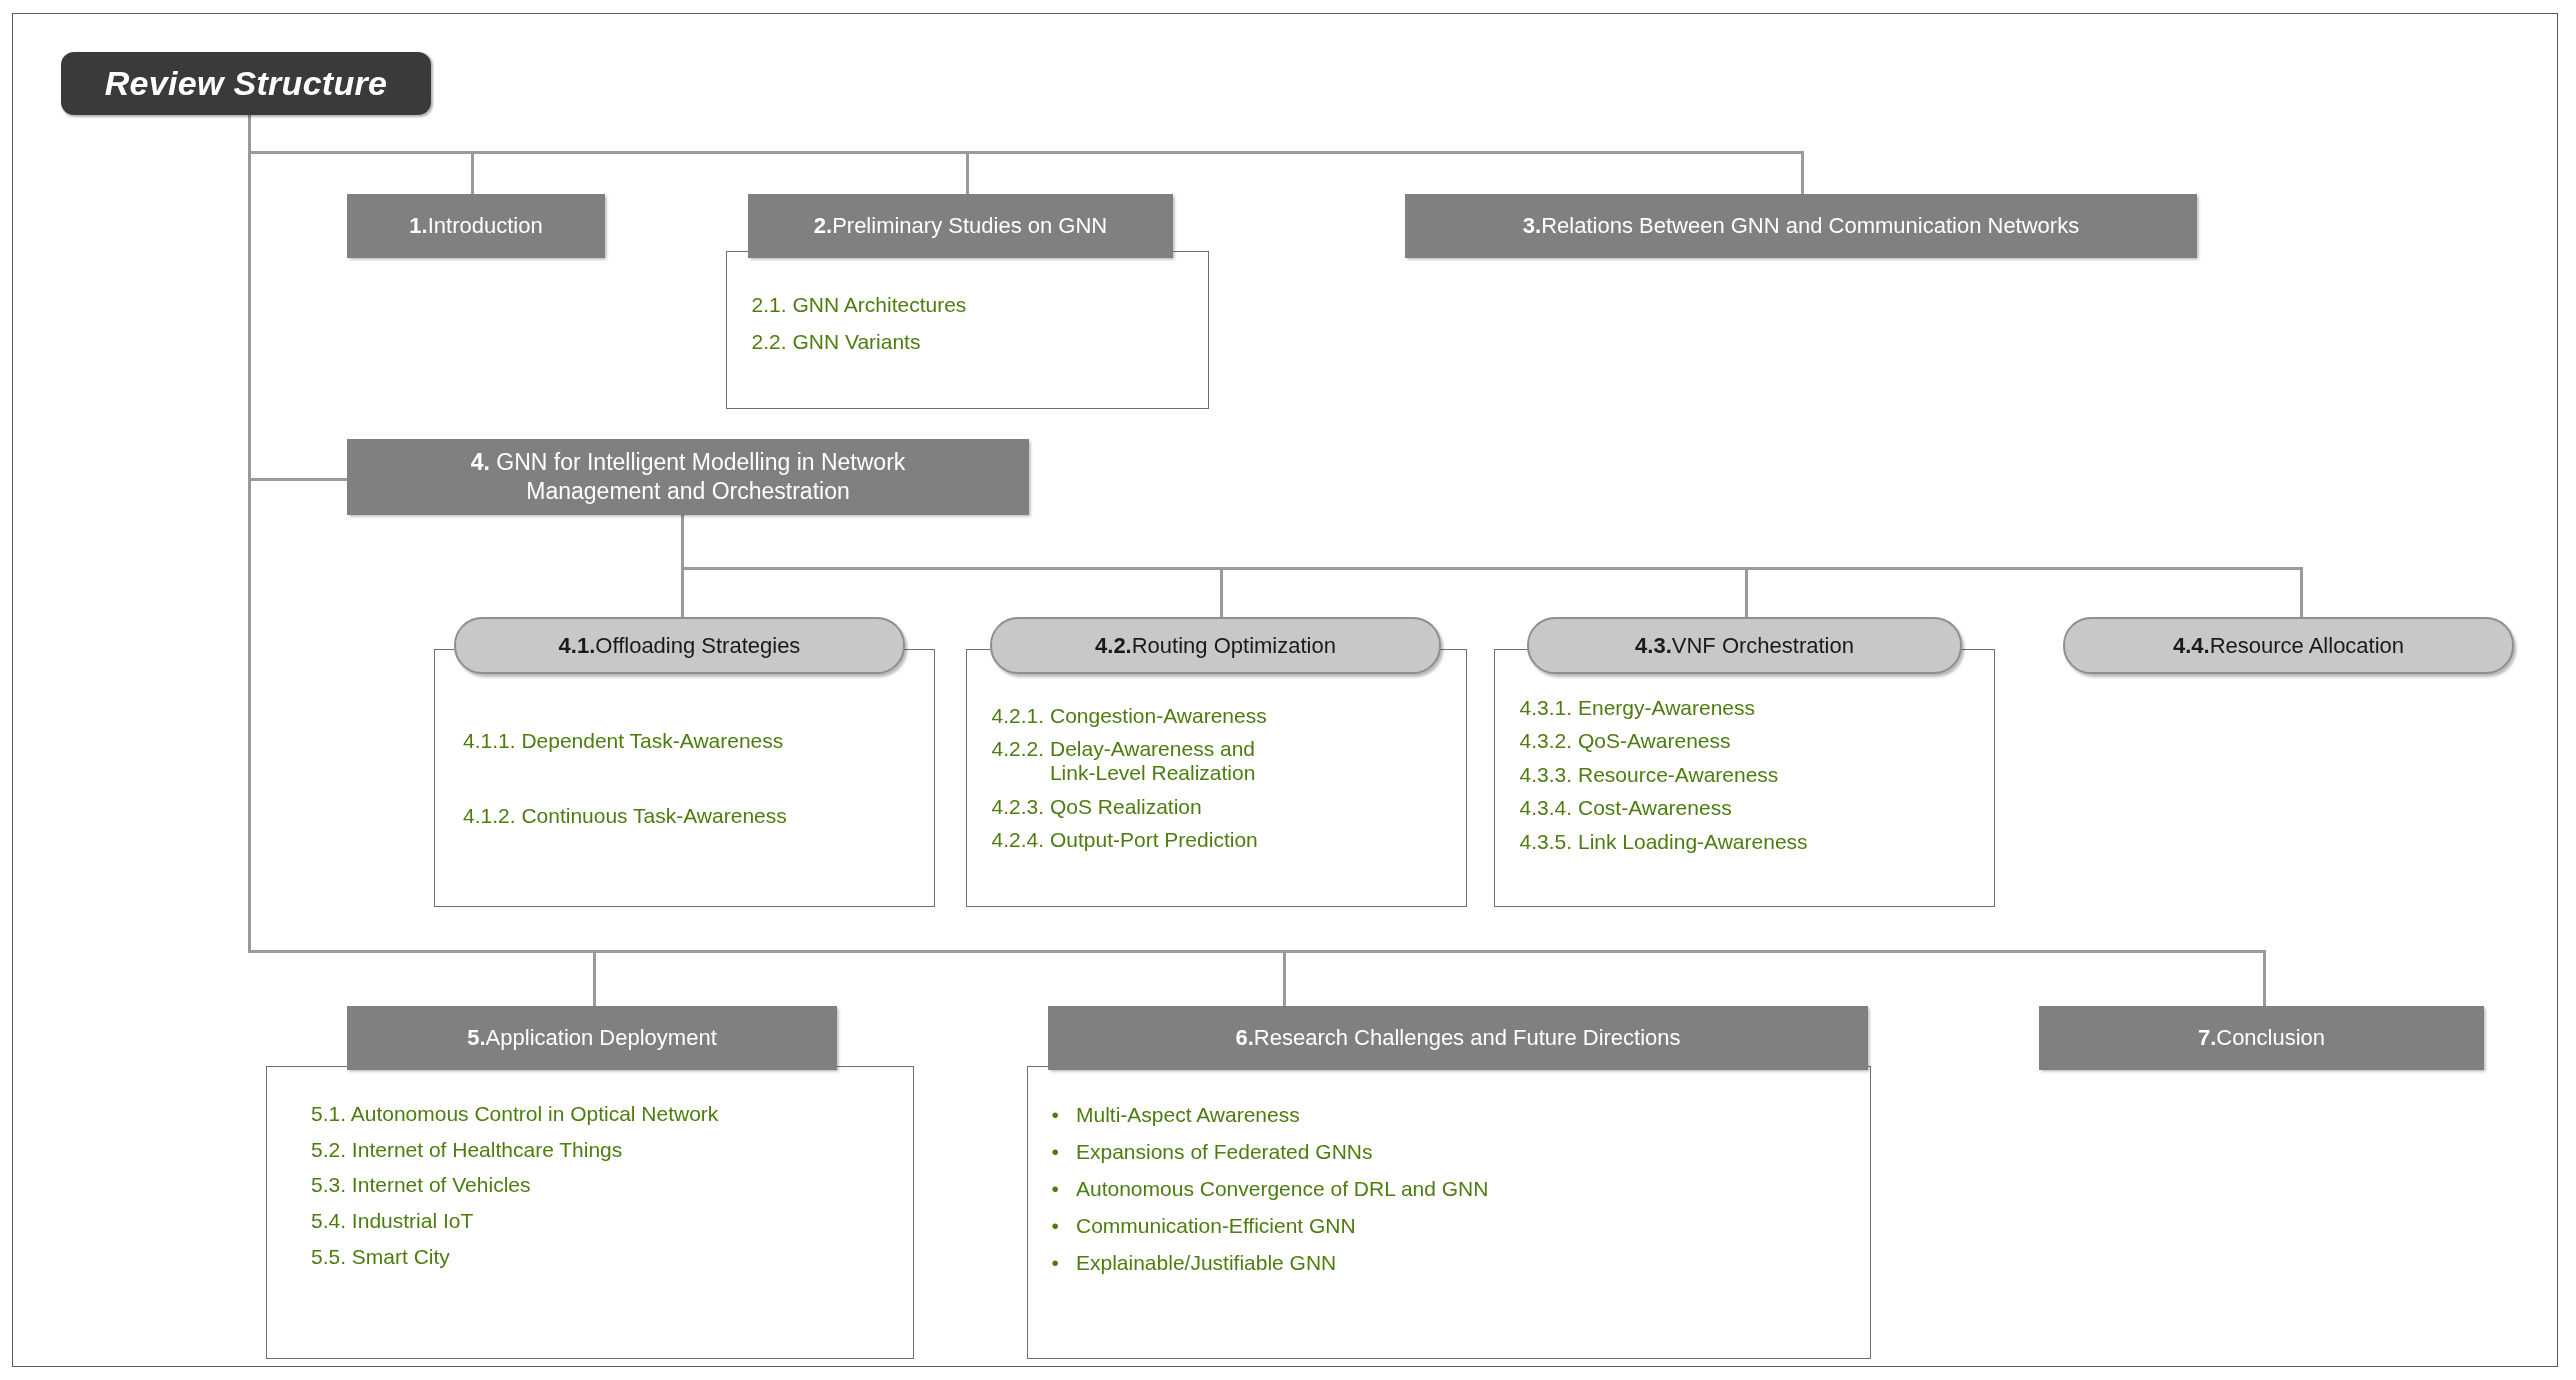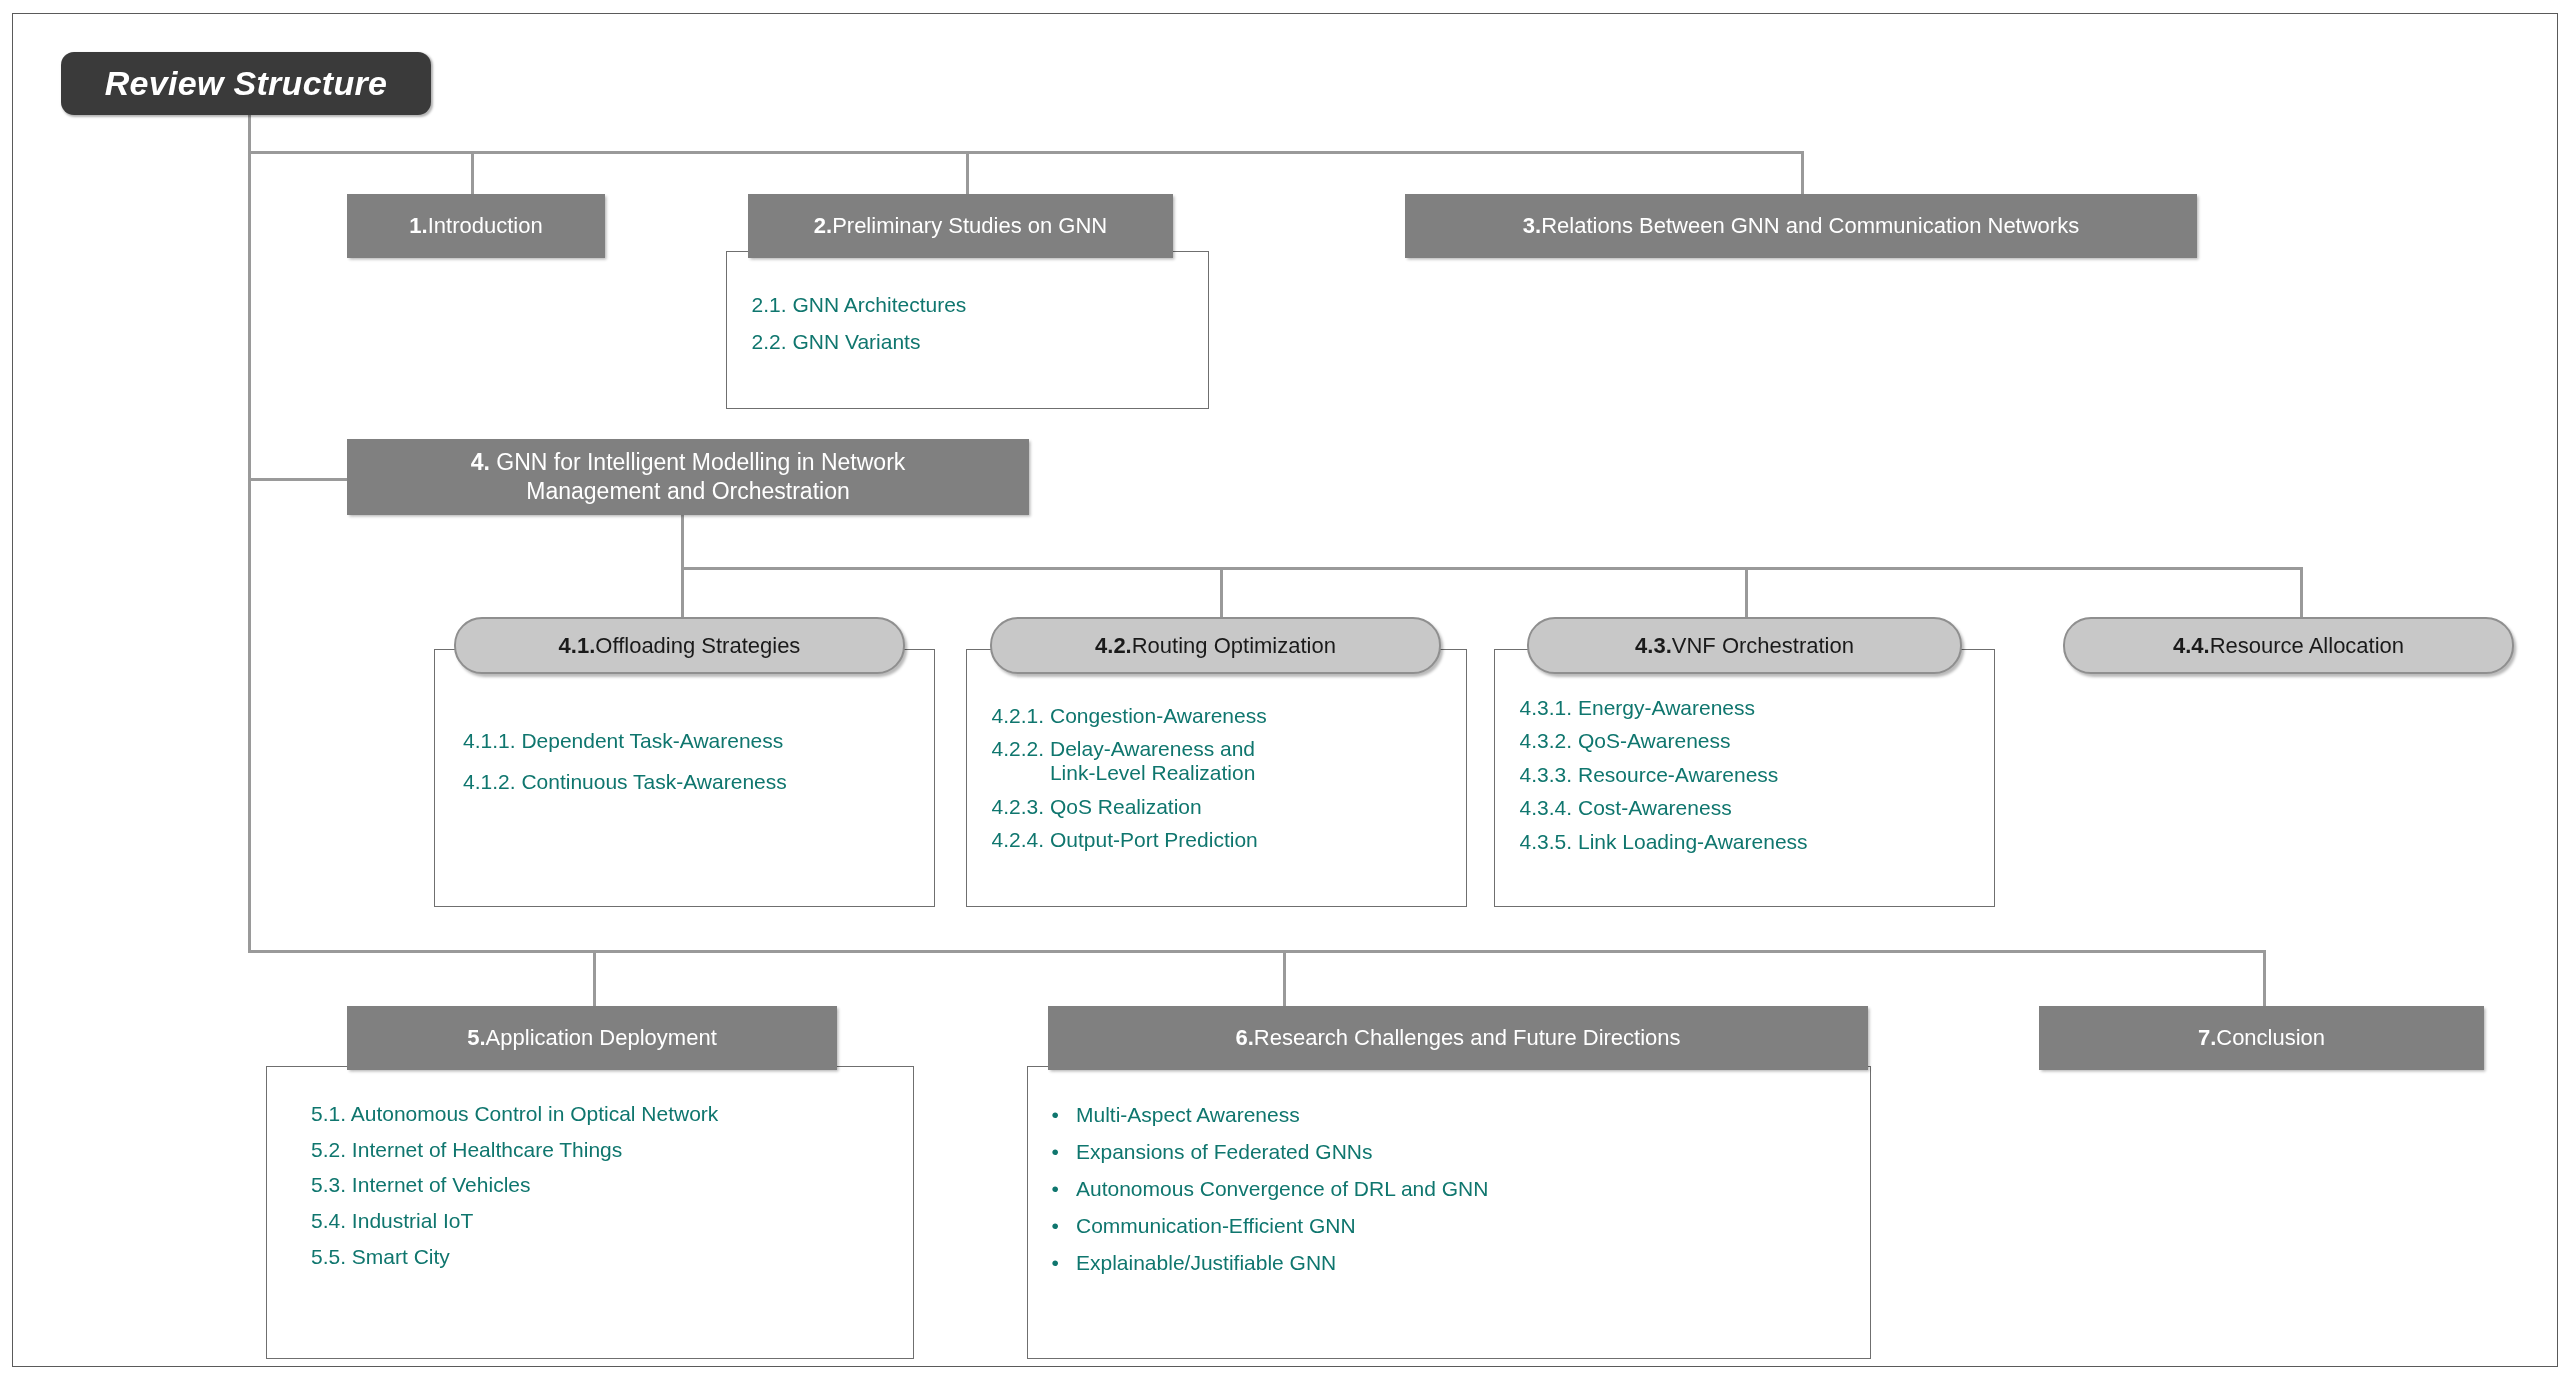--- a/index.html
+++ b/index.html
@@ -77,21 +77,21 @@
     background:#ffffff;
     border:1.2px solid #6f6f6f;
     box-sizing:border-box;
     z-index:1;
   }
   .panel .plist{
     position:absolute;
     left:0;right:0;
   }
   .plist .row{
-    color:#0f766e;
+    color:#4d7c0f;
     white-space:pre;
   }
   .plist .row.bullet{
     display:flex;
   }
   .plist .row.bullet .dot{
     width:24.6px;
     flex:0 0 24.6px;
     text-align:left;
   }
@@ -157,21 +157,21 @@
 
   <div class="gbox fs-head2" style="left:347px;top:439px;width:682px;height:76px;flex-direction:column;justify-content:center;">
     <div>
       <span class="num">4.</span><span> GNN for Intelligent Modelling in Network</span>
     </div>
     <div>Management and Orchestration</div>
   </div>
 
   <div class="panel" style="left:434px;top:649px;width:501px;height:258px;">
     <div class="plist" style="top:79px;left:28px;">
-      <div class="row fs-body" style="margin-bottom:17px;">4.1.1. Dependent Task-Awareness</div>
+      <div class="row fs-body" style="margin-bottom:51px;">4.1.1. Dependent Task-Awareness</div>
       <div class="row fs-body">4.1.2. Continuous Task-Awareness</div>
     </div>
   </div>
   <div class="rbox fs-rhead" style="left:454px;top:617px;width:451px;height:57px;">
     <span class="num">4.1.</span>
     <span> Offloading Strategies</span>
   </div>
 
   <div class="panel" style="left:966px;top:649px;width:501px;height:258px;">
     <div class="plist" style="top:54px;left:24.6px;">

